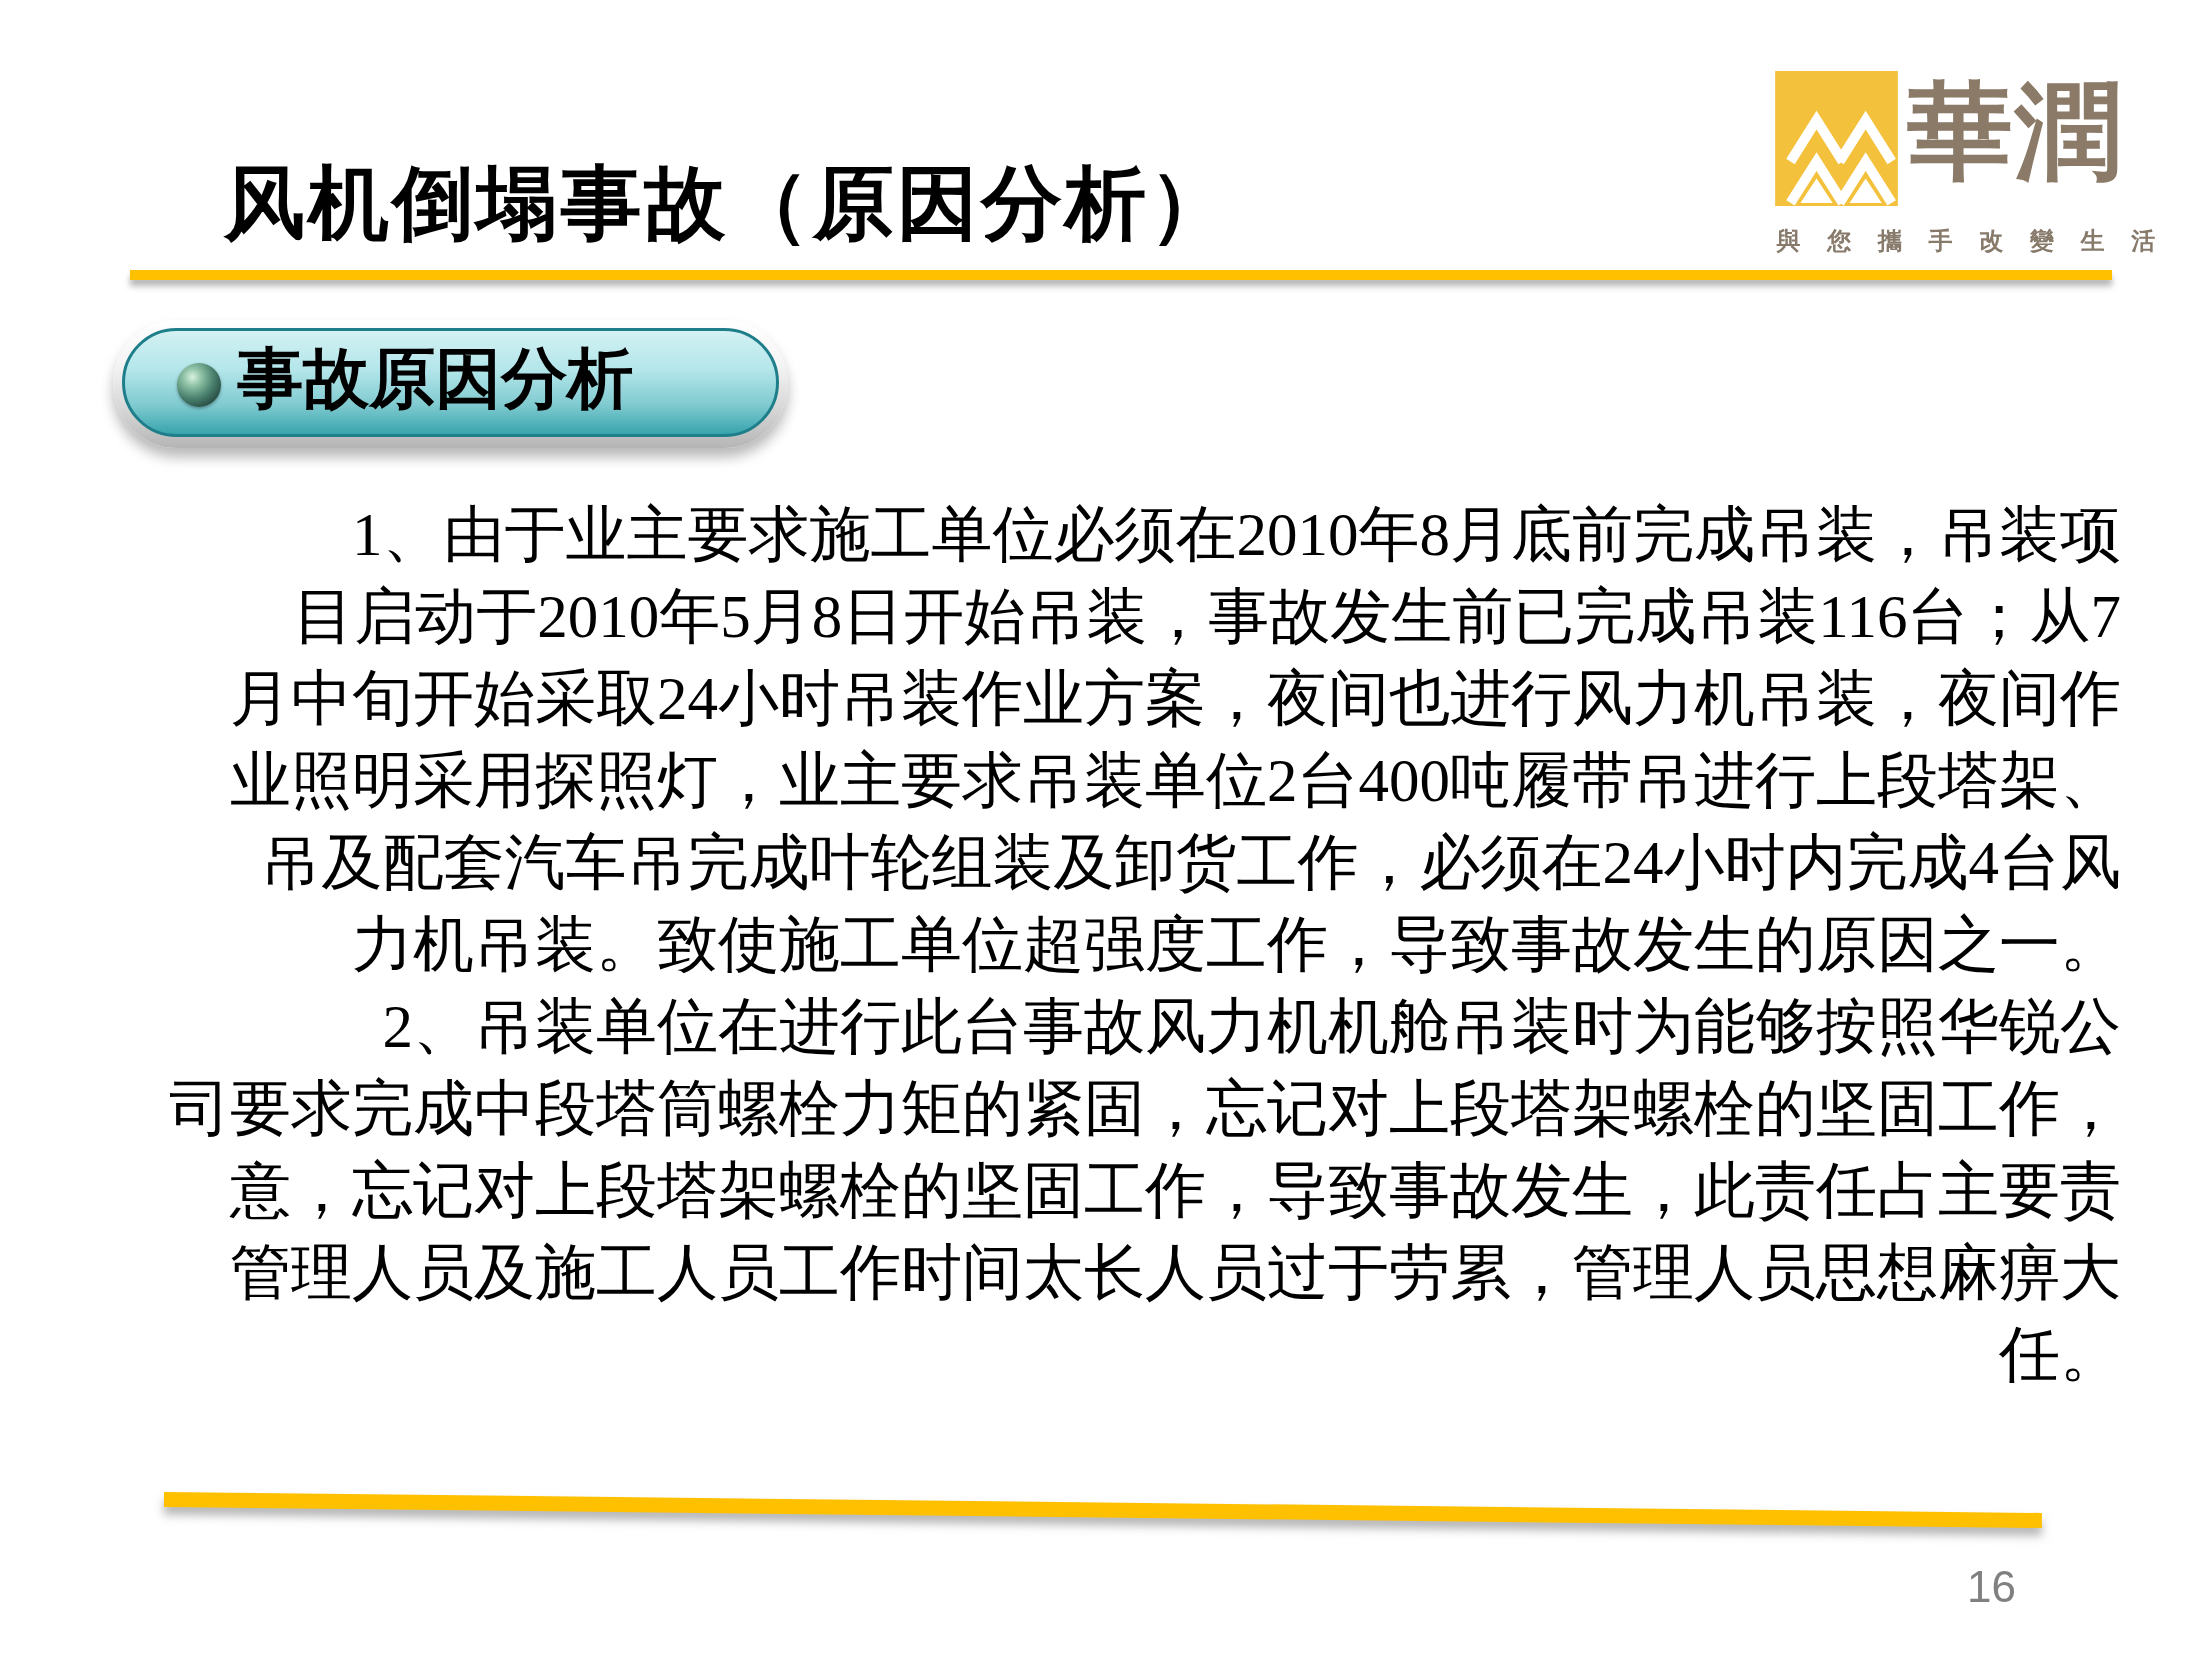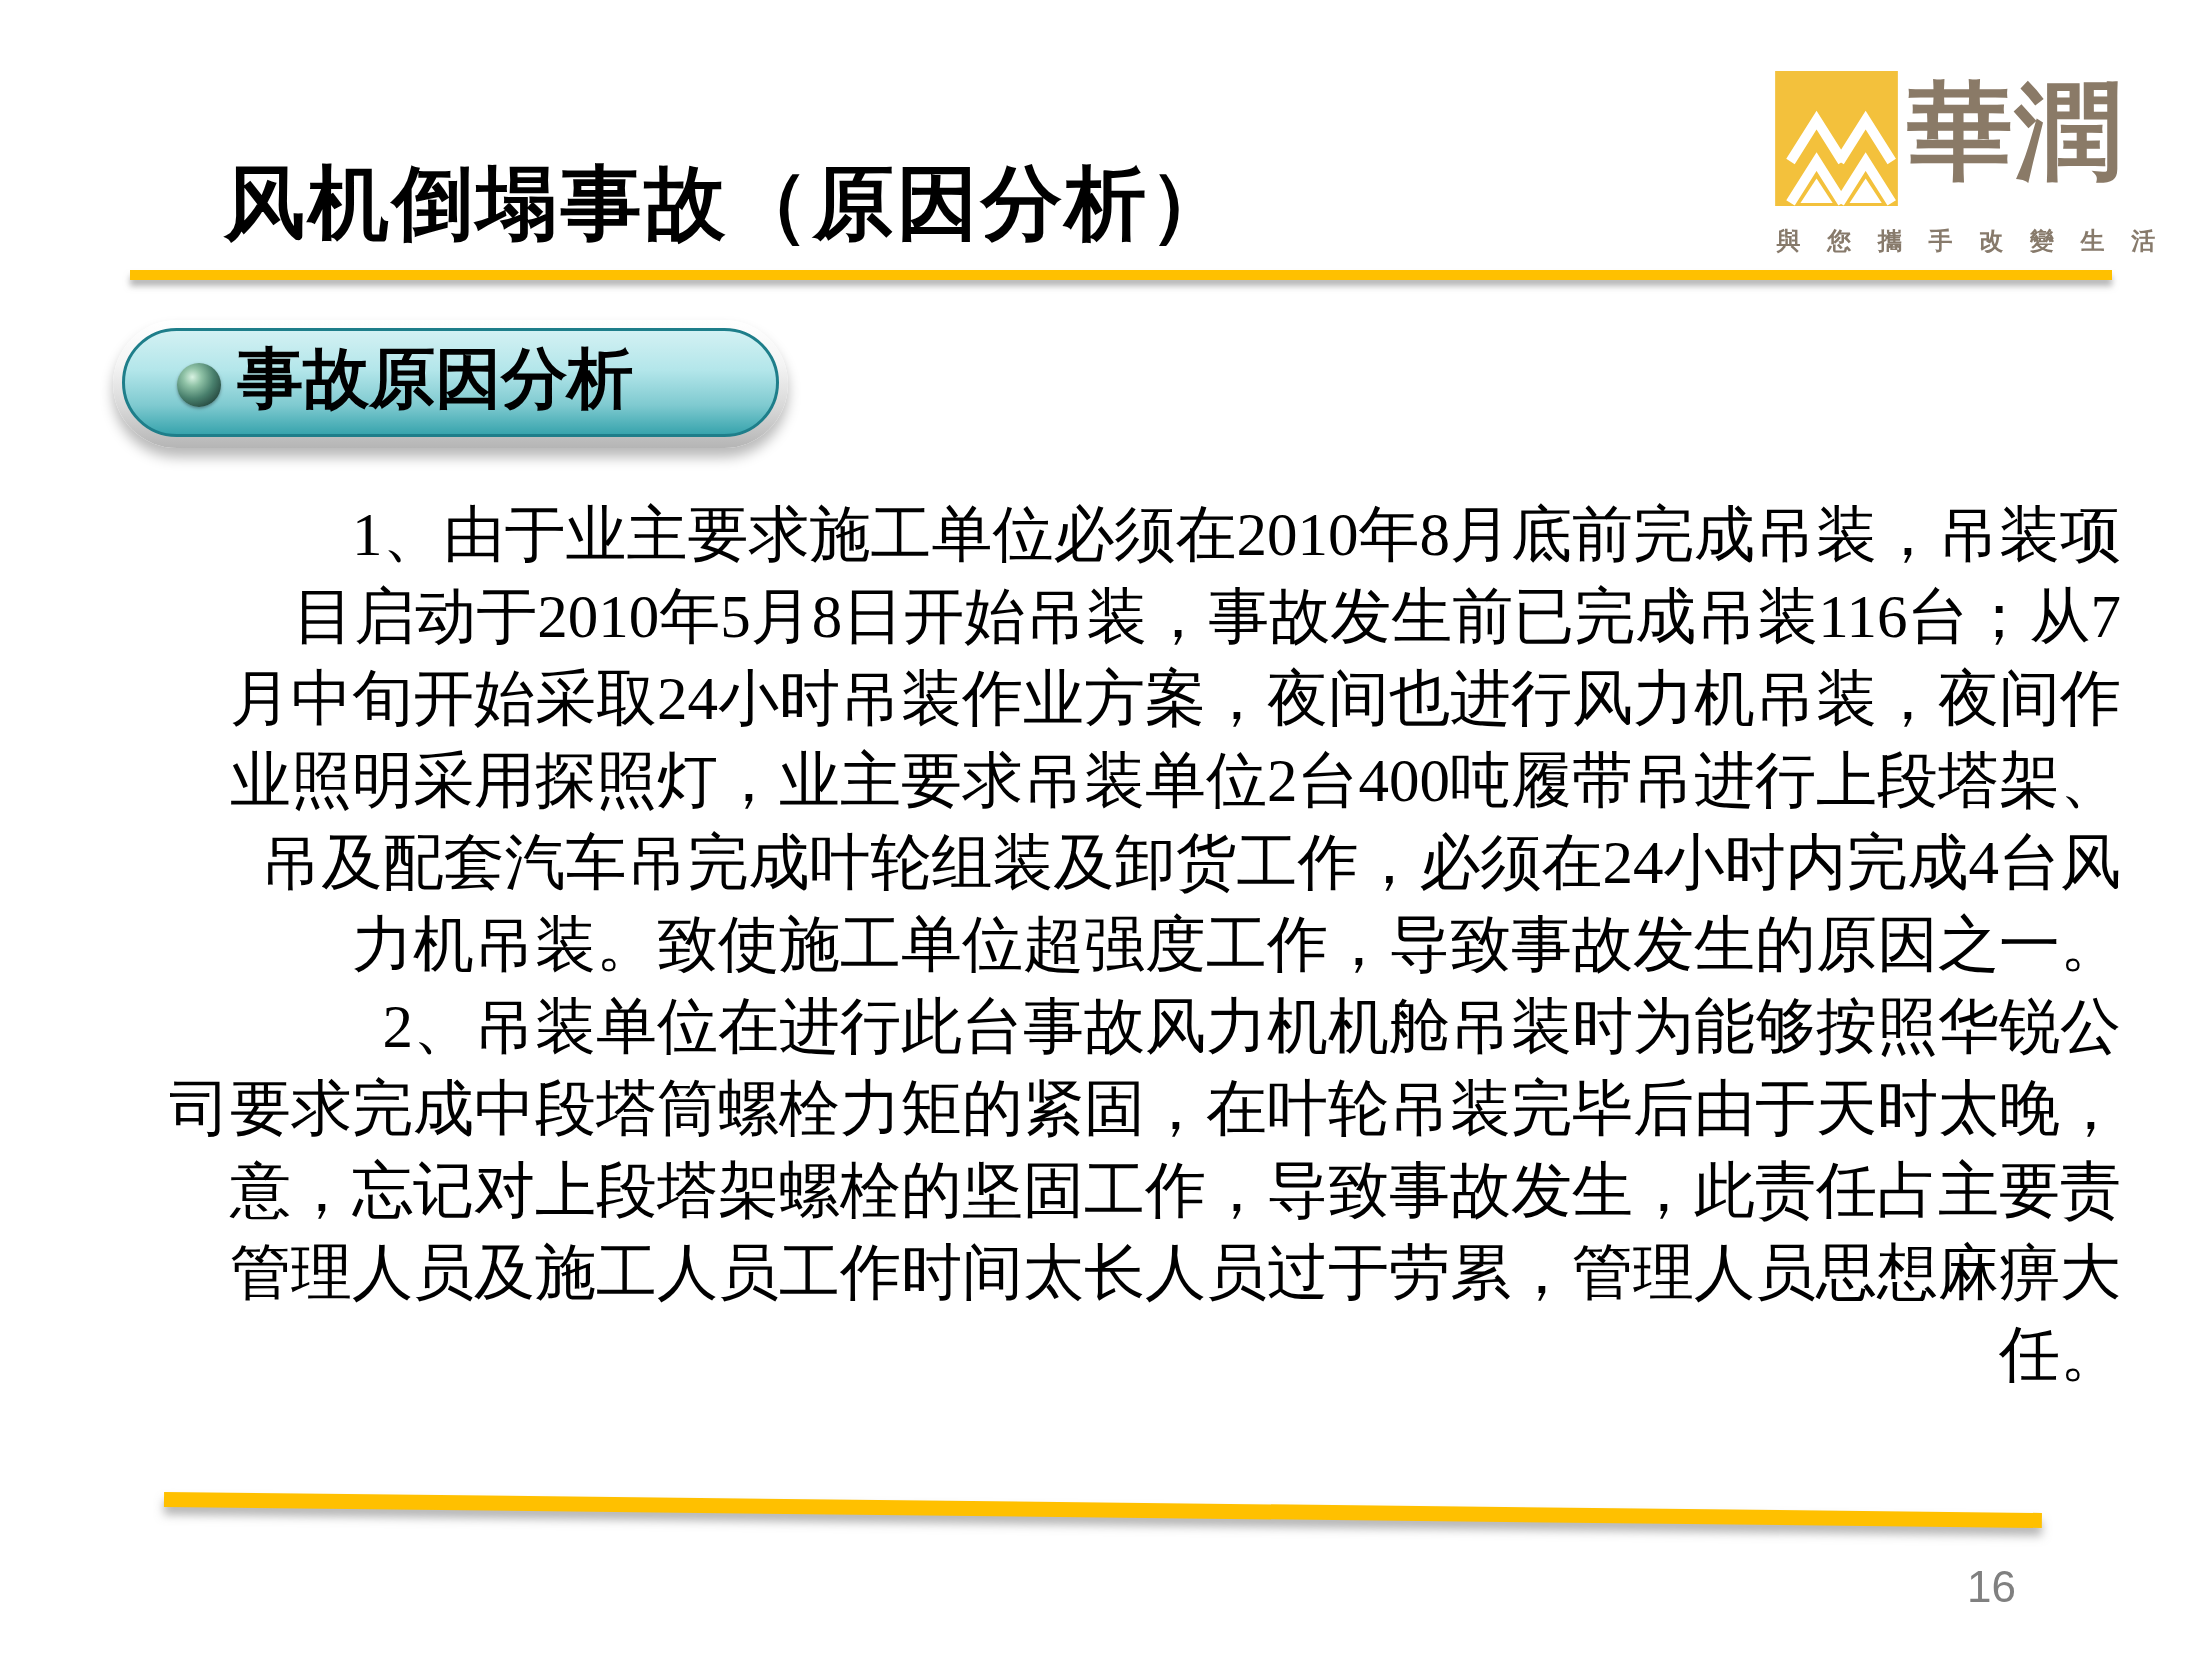--- a/index.html
+++ b/index.html
@@ -117,21 +117,21 @@
     <div>
       <div class="line first">1、由于业主要求施工单位必须在2010年8月底前完成吊装，吊装项</div>
       <div class="line">目启动于2010年5月8日开始吊装，事故发生前已完成吊装116台；从7</div>
       <div class="line">月中旬开始采取24小时吊装作业方案，夜间也进行风力机吊装，夜间作</div>
       <div class="line">业照明采用探照灯，业主要求吊装单位2台400吨履带吊进行上段塔架、</div>
       <div class="line">吊及配套汽车吊完成叶轮组装及卸货工作，必须在24小时内完成4台风</div>
       <div class="line">力机吊装。致使施工单位超强度工作，导致事故发生的原因之一。</div>
     </div>
     <div>
       <div class="line first">2、吊装单位在进行此台事故风力机机舱吊装时为能够按照华锐公</div>
-      <div class="line">司要求完成中段塔筒螺栓力矩的紧固，在叶轮吊装完毕后由于天时太晚，</div>
+      <div class="line">司要求完成中段塔筒螺栓力矩的紧固，忘记对上段塔架螺栓的坚固工作，</div>
       <div class="line">意，忘记对上段塔架螺栓的坚固工作，导致事故发生，此责任占主要责</div>
       <div class="line">管理人员及施工人员工作时间太长人员过于劳累，管理人员思想麻痹大</div>
       <div class="line">任。</div>
     </div>
   </div>
 
 <div class="bottom-rule" style="background-color: rgb(255, 192, 0);"></div>
 
 <div class="page-number" style="color: rgb(128, 128, 128); margin-top: 28px;">16</div>
 

